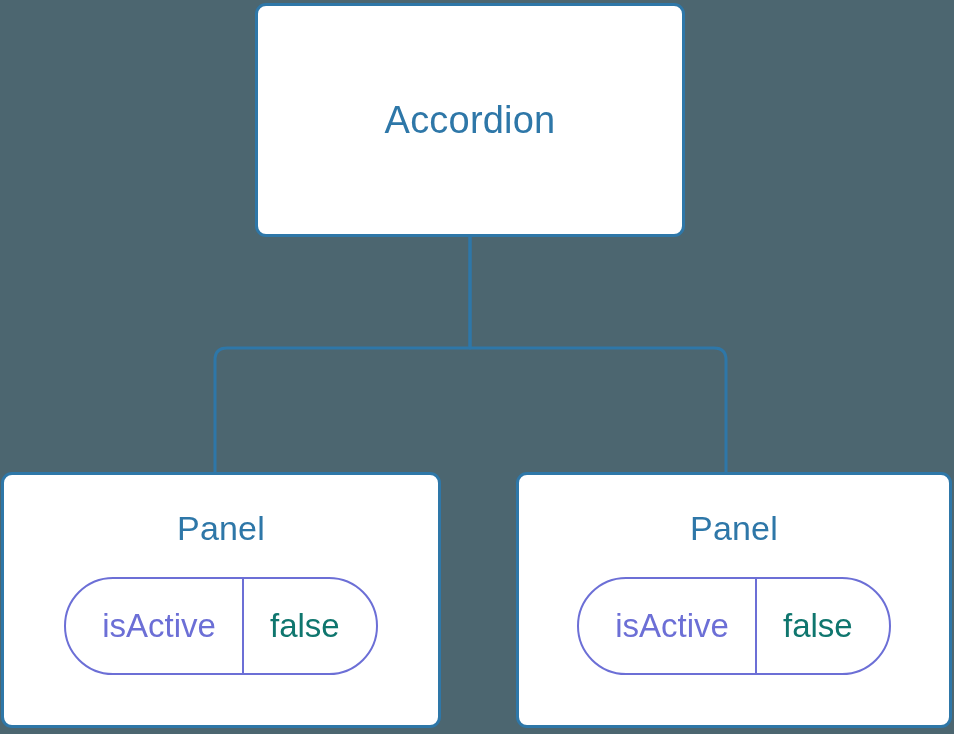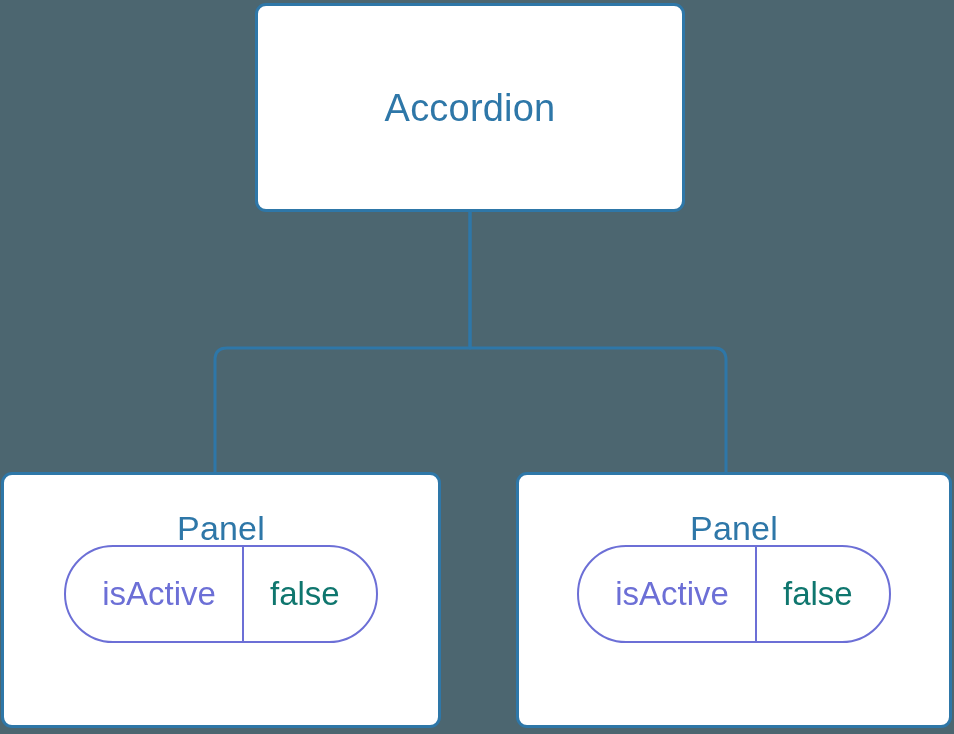--- a/index.html
+++ b/index.html
@@ -42,21 +42,21 @@
     border-radius: 11px;
     display: flex;
     flex-direction: column;
     align-items: center;
   }
 
   .node-card.root {
     left: 255px;
     top: 3px;
     width: 430px;
-    height: 209px;
+    height: 234px;
     justify-content: center;
   }
 
   .node-card.child-left {
     left: 1px;
     top: 472px;
     width: 440px;
     height: 256px;
     justify-content: flex-start;
     padding-top: 36px;
@@ -80,20 +80,21 @@
     white-space: nowrap;
   }
 
   .node-card.child-left .node-title,
   .node-card.child-right .node-title {
     font-size: 34px;
   }
 
   
   .state-pill {
+    margin-top: 32px;
     display: flex;
     align-items: stretch;
     height: 98px;
     box-sizing: border-box;
     border: 2px solid #6c6fd6;
     border-radius: 49px;
     background: transparent;
     overflow: hidden;
   }
 

